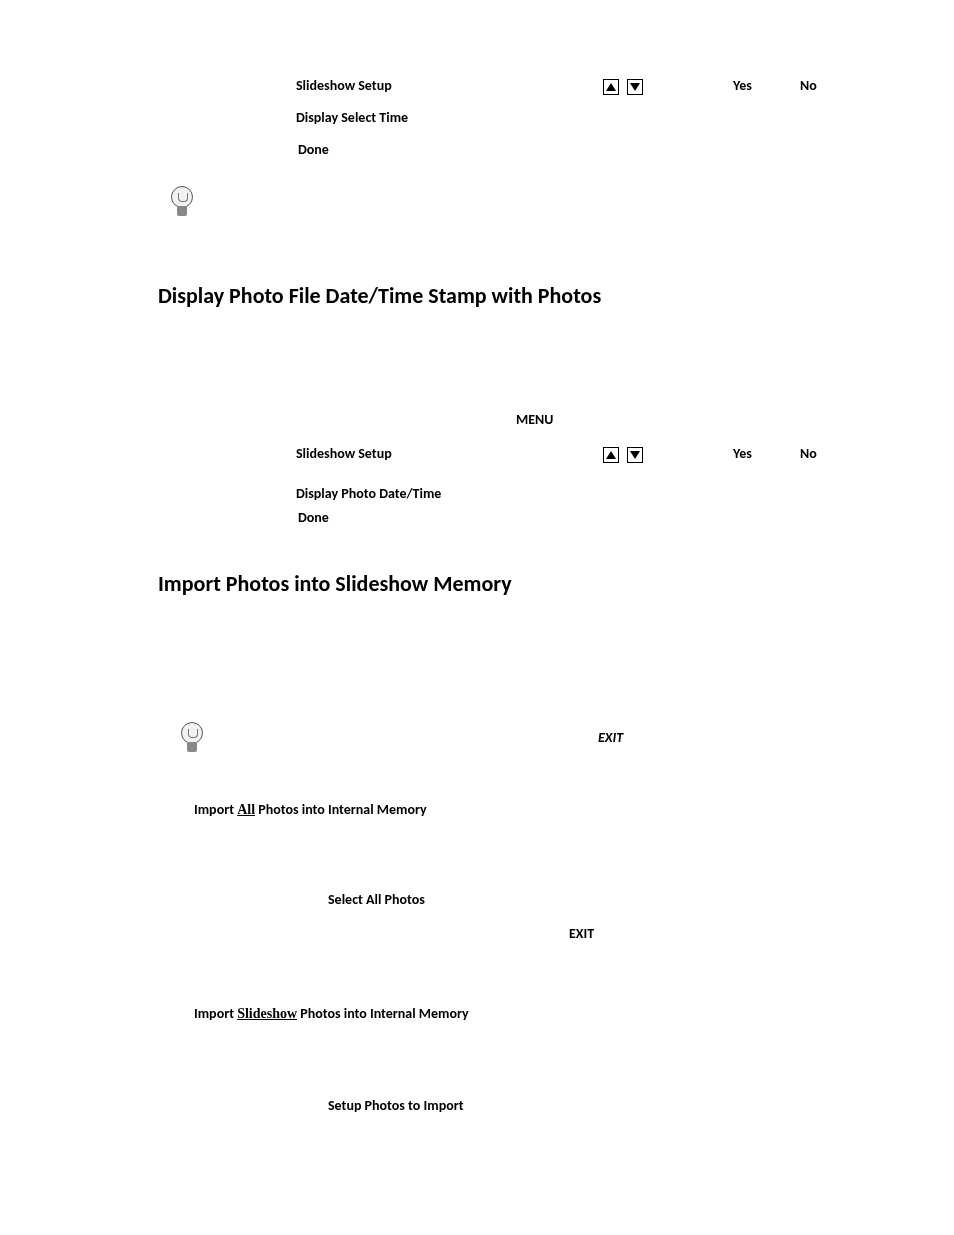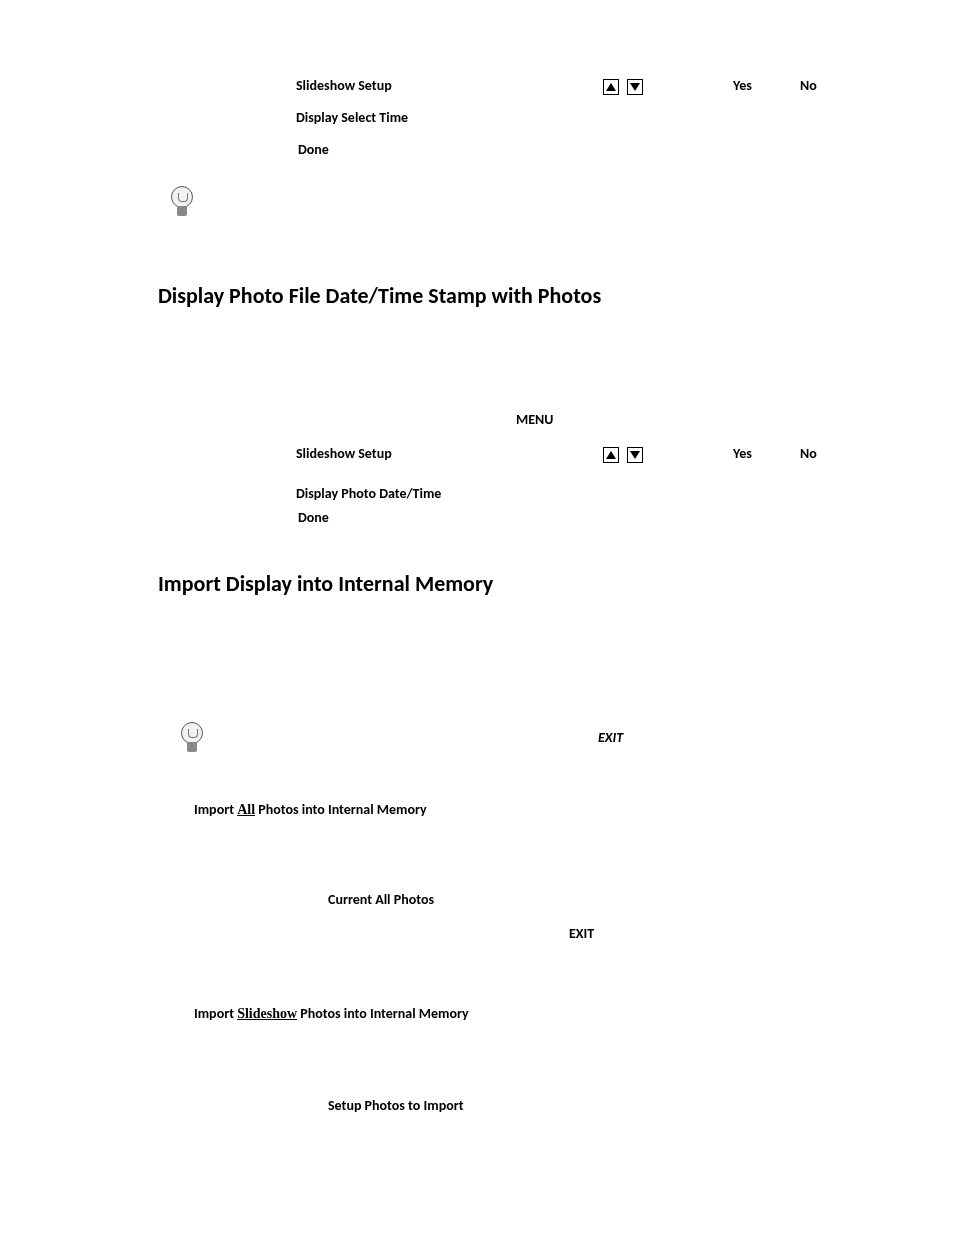--- a/index.html
+++ b/index.html
@@ -95,37 +95,37 @@
   <span class="arrows">
     <span class="tri-up"></span>
     <span class="tri-down"></span>
   </span>
 </div>
 <div class="abs fs22 bold" style="left:733px;top:444px;">Yes</div>
 <div class="abs fs22 bold" style="left:800px;top:444px;">No</div>
 <div class="abs fs22 bold" style="left:296px;top:476px;margin-top:8px;">Display Photo Date/Time</div>
 <div class="abs fs22 bold" style="left:298px;top:508px;">Done</div>
 
-<div class="abs fs26 bold" style="left:158px;top:570px;">Import Display into Internal Memory</div>
+<div class="abs fs26 bold" style="left:158px;top:570px;">Import Photos into Slideshow Memory</div>
 
 <div class="abs" style="left:180px;top:722px;">
   <span class="bulb">
       <span class="glass"></span>
       <span class="filament"></span>
       <span class="base"></span>
     </span>
 </div>
 
 <div class="abs fs22 bold italic" style="left:598px;top:728px;">EXIT</div>
 
 <div class="abs fs22 bold" style="left:194px;top:800px;">
   <span>Import </span><span class="underline">All</span><span> Photos into Internal Memory</span>
 </div>
 
-<div class="abs fs22 bold" style="left:328px;top:890px;">Current All Photos</div>
+<div class="abs fs22 bold" style="left:328px;top:890px;">Select All Photos</div>
 
 <div class="abs fs22 bold" style="left:569px;top:924px;">EXIT</div>
 
 <div class="abs fs22 bold" style="left:194px;top:1004px;">
   <span>Import </span><span class="underline">Slideshow</span><span> Photos into Internal Memory</span>
 </div>
 
 <div class="abs fs22 bold" style="left:328px;top:1096px;">Setup Photos to Import</div>
 
 </body></html>

